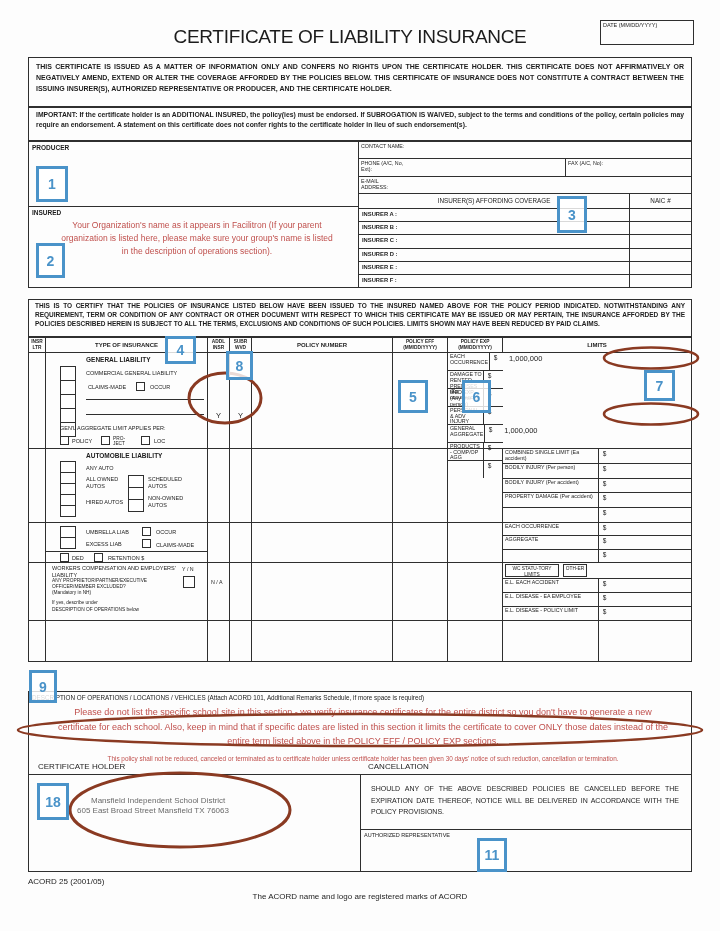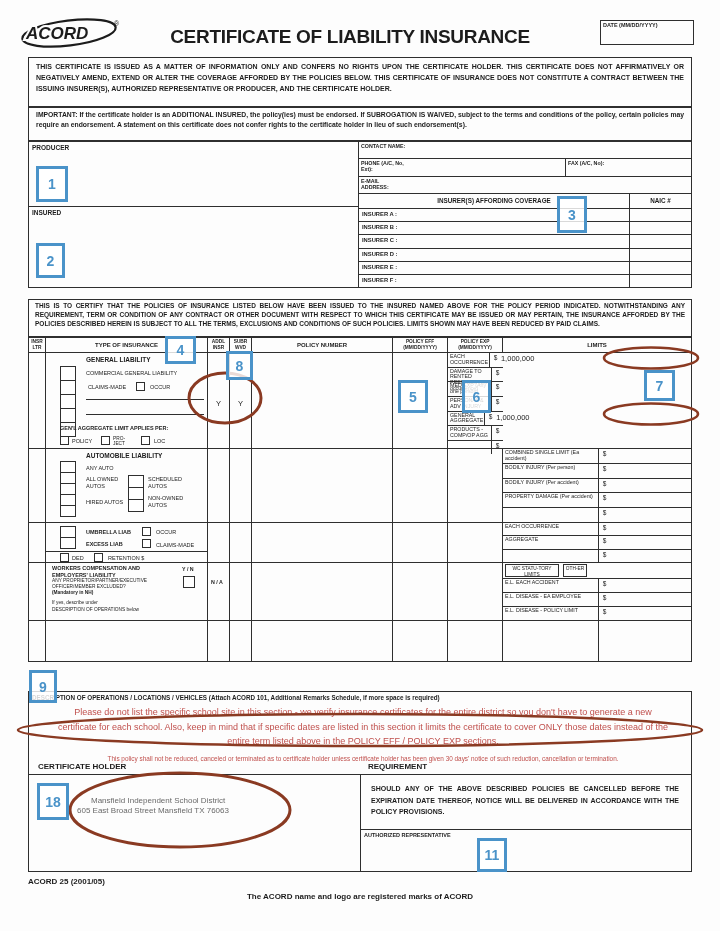--- a/index.html
+++ b/index.html
@@ -2,21 +2,21 @@
 <html><head>
 <meta charset="utf-8">
 <style>
   :root{ --line:#2f2f2f; --blue:#4a93c9; --red:#c0504d; --circle:#8a3a22; }
   *{ box-sizing:border-box; margin:0; padding:0; }
   body{ margin:0; background:#ffffff; }
   .page{ position:relative; width:720px; height:931px; background:#fdfdfd;
          font-family:"Liberation Sans", sans-serif; color:#1c1c1c; overflow:hidden; }
   .abs{ position:absolute; }
   .bx{ position:absolute; border:1.5px solid var(--line); background:#fdfdfd; }
-  .b{ font-weight:bold; }
+  .b{ font-weight:normal; }
   .tiny{ font-size:4.8px; line-height:1.15; }
   .small{ font-size:5.5px; line-height:1.2; }
   .lbl{ font-size:6.5px; font-weight:bold; }
   .jtext{ text-align:justify; }
   .cb{ position:absolute; width:9px; height:9px; border:1px solid var(--line); background:#fff; }
   .strip{ position:absolute; }
   .strip i{ display:block; width:16px; border:1px solid var(--line); margin-top:-1px; background:#fff; }
   .uline{ position:absolute; border-bottom:1px solid var(--line); }
   
   .pc{ display:flex; }
@@ -32,58 +32,52 @@
   
   .trow{ display:grid; grid-template-columns:17px 162px 22px 22px 141px 55px 55px 1fr; border-bottom:1px solid var(--line); }
   .trow:last-child{ border-bottom:none; }
   .tc{ border-right:1px solid var(--line); position:relative; }
   .tc:last-child{ border-right:none; }
   .thc{ display:flex; align-items:center; justify-content:center; text-align:center; font-weight:bold; }
   .limcol{ display:flex; flex-direction:column; }
   .limrow{ flex:1; display:flex; border-bottom:1px solid var(--line); min-height:0; }
   .limrow:last-child{ border-bottom:none; }
   .liml{ width:96px; border-right:1px solid var(--line); font-size:5.3px; line-height:1.1; padding:1px 1px 0 2px; }
-  .limv{ flex:1; display:flex; font-size:6.5px; }
+  .limv{ flex:1; display:flex; font-size:6.5px;gap:8px; }
   .limv .cur{ width:11px; text-align:center; padding-top:1px; }
   .limv .val{ flex:1; text-align:center; font-size:7.5px; padding-top:1px; }
   .ycell{ display:flex; align-items:center; justify-content:center; font-size:7.5px; }
   
   .bluebox{ position:absolute; border:3px solid var(--blue); background:rgba(255,255,255,0.82);
             color:var(--blue); font-weight:bold; font-size:14px; display:flex; align-items:center;
             justify-content:center; z-index:6; }
   .rednote{ color:var(--red); }
   svg.overlay{ position:absolute; left:0; top:0; z-index:5; pointer-events:none; }
 </style>
 </head>
 <body>
 
 <div class="page">
 
-  <div class="abs" style="left:18px; top:14px; width:110px; height:38px;">
-    <svg width="110" height="38" viewBox="0 0 110 38">
-      <ellipse cx="51" cy="19" rx="47" ry="12.5" fill="none" stroke="#1c1c1c" stroke-width="2.2" transform="rotate(-7 51 19)"></ellipse>
-      <text x="8" y="25" font-size="17" font-weight="bold" font-style="italic" font-family="Liberation Sans, sans-serif" stroke="#fdfdfd" stroke-width="4" paint-order="stroke" fill="#1c1c1c">ACORD</text>
-      <text x="96" y="12" font-size="7" fill="#1c1c1c">®</text>
-    </svg>
-  </div>
   <div class="abs b" style="left:120px; top:26px; width:460px; text-align:center; font-size:19px; letter-spacing:-0.3px;">CERTIFICATE OF LIABILITY INSURANCE</div>
   <div class="bx" style="left:600px; top:20px; width:94px; height:25px;">
     <div class="b" style="font-size:5.5px; padding:1px 0 0 2px;">DATE (MM/DD/YYYY)</div>
   </div>
 
   <div class="bx jtext" style="left:28px; top:57px; width:664px; height:50px; padding:3px 7px; font-size:7px; font-weight:bold; line-height:11px;">THIS CERTIFICATE IS ISSUED AS A MATTER OF INFORMATION ONLY AND CONFERS NO RIGHTS UPON THE CERTIFICATE HOLDER. THIS CERTIFICATE DOES NOT AFFIRMATIVELY OR NEGATIVELY AMEND, EXTEND OR ALTER THE COVERAGE AFFORDED BY THE POLICIES BELOW.  THIS CERTIFICATE OF INSURANCE DOES NOT CONSTITUTE A CONTRACT BETWEEN THE ISSUING INSURER(S), AUTHORIZED REPRESENTATIVE OR PRODUCER, AND THE CERTIFICATE HOLDER.</div>
   <div class="bx jtext" style="left:28px; top:107px; width:664px; height:34px; padding:2px 7px; font-size:6.8px; font-weight:bold; line-height:10px;">IMPORTANT:  If the certificate holder is an ADDITIONAL INSURED, the policy(ies) must be endorsed.  If SUBROGATION IS WAIVED, subject to the terms and conditions of the policy, certain policies may require an endorsement.  A statement on this certificate does not confer rights to the certificate holder in lieu of such endorsement(s).</div>
 
   <div class="bx pc" style="left:28px; top:141px; width:664px; height:147px;">
     <div class="pc-left">
       <div class="prod-cell">
         <div class="lbl" style="position:absolute; left:3px; top:2px;">PRODUCER</div>
       </div>
       <div class="ins-cell">
         <div class="lbl" style="position:absolute; left:3px; top:2px;">INSURED</div>
+        <div class="rednote" style="position:absolute; left:28px; top:12px; width:280px; text-align:center; font-size:8.5px; line-height:13px;">Your Organization's name as it appears in Facilitron (If your parent organization is listed here, please make sure your group's name is listed in the description of operations section).</div>
       </div>
     </div>
     <div class="pc-right">
       <div class="crow" style="height:17px;">
         <div class="b" style="font-size:5.3px; width:60px; padding:1px 0 0 2px; line-height:1.15;">CONTACT NAME:</div>
       </div>
       <div class="crow" style="height:18px; display:flex;">
         <div style="width:207px; border-right:1px solid var(--line);">
           <div class="b" style="font-size:5.3px; width:55px; padding:1px 0 0 2px; line-height:1.15;">PHONE (A/C, No, Ext):</div>
         </div>
@@ -401,21 +395,21 @@
     </div>
   </div>
 
   <div class="bx" style="left:28px; top:691px; width:664px; height:95px;">
     <div class="b" style="font-size:6.3px; padding:2px 0 0 3px;">DESCRIPTION OF OPERATIONS / LOCATIONS / VEHICLES  (Attach ACORD 101, Additional Remarks Schedule, if more space is required)</div>
     <div class="rednote" style="position:absolute; left:28px; top:13px; width:612px; text-align:center; font-size:9px; line-height:14.5px;">Please do not list the specific school site in this section - we verify insurance certificates for the entire district so you don't have to generate a new certificate for each school. Also, keep in mind that if specific dates are listed in this section it limits the certificate to cover ONLY those dates instead of the entire term listed above in the POLICY EFF / POLICY EXP sections.</div>
     <div class="rednote" style="position:absolute; left:14px; top:63px; width:640px; text-align:center; font-size:6.4px;">This policy shall not be reduced, canceled or terminated as to certificate holder unless certificate holder has been given 30 days' notice of such reduction, cancellation or termination.</div>
   </div>
 
   <div class="abs b" style="left:38px; top:762px; font-size:8px;">CERTIFICATE HOLDER</div>
-  <div class="abs b" style="left:368px; top:762px; font-size:8px;">REQUIREMENT</div>
+  <div class="abs b" style="left:368px; top:762px; font-size:8px;">CANCELLATION</div>
 
   <div class="bx" style="left:28px; top:774px; width:664px; height:98px; display:flex;">
     <div style="width:332px; border-right:1px solid var(--line); position:relative;">
       <div style="position:absolute; left:30px; top:21px; width:296px; text-align:left; font-size:8px; color:#6a6a6a; line-height:1.2;">
         <div style="margin-left:32px;">Mansfield Independent School District</div>
         <div style="margin-left:18px; margin-top:0;">605 East Broad Street Mansfield TX 76063</div>
       </div>
     </div>
     <div style="flex:1; display:flex; flex-direction:column;">
       <div style="flex:1; position:relative;">

